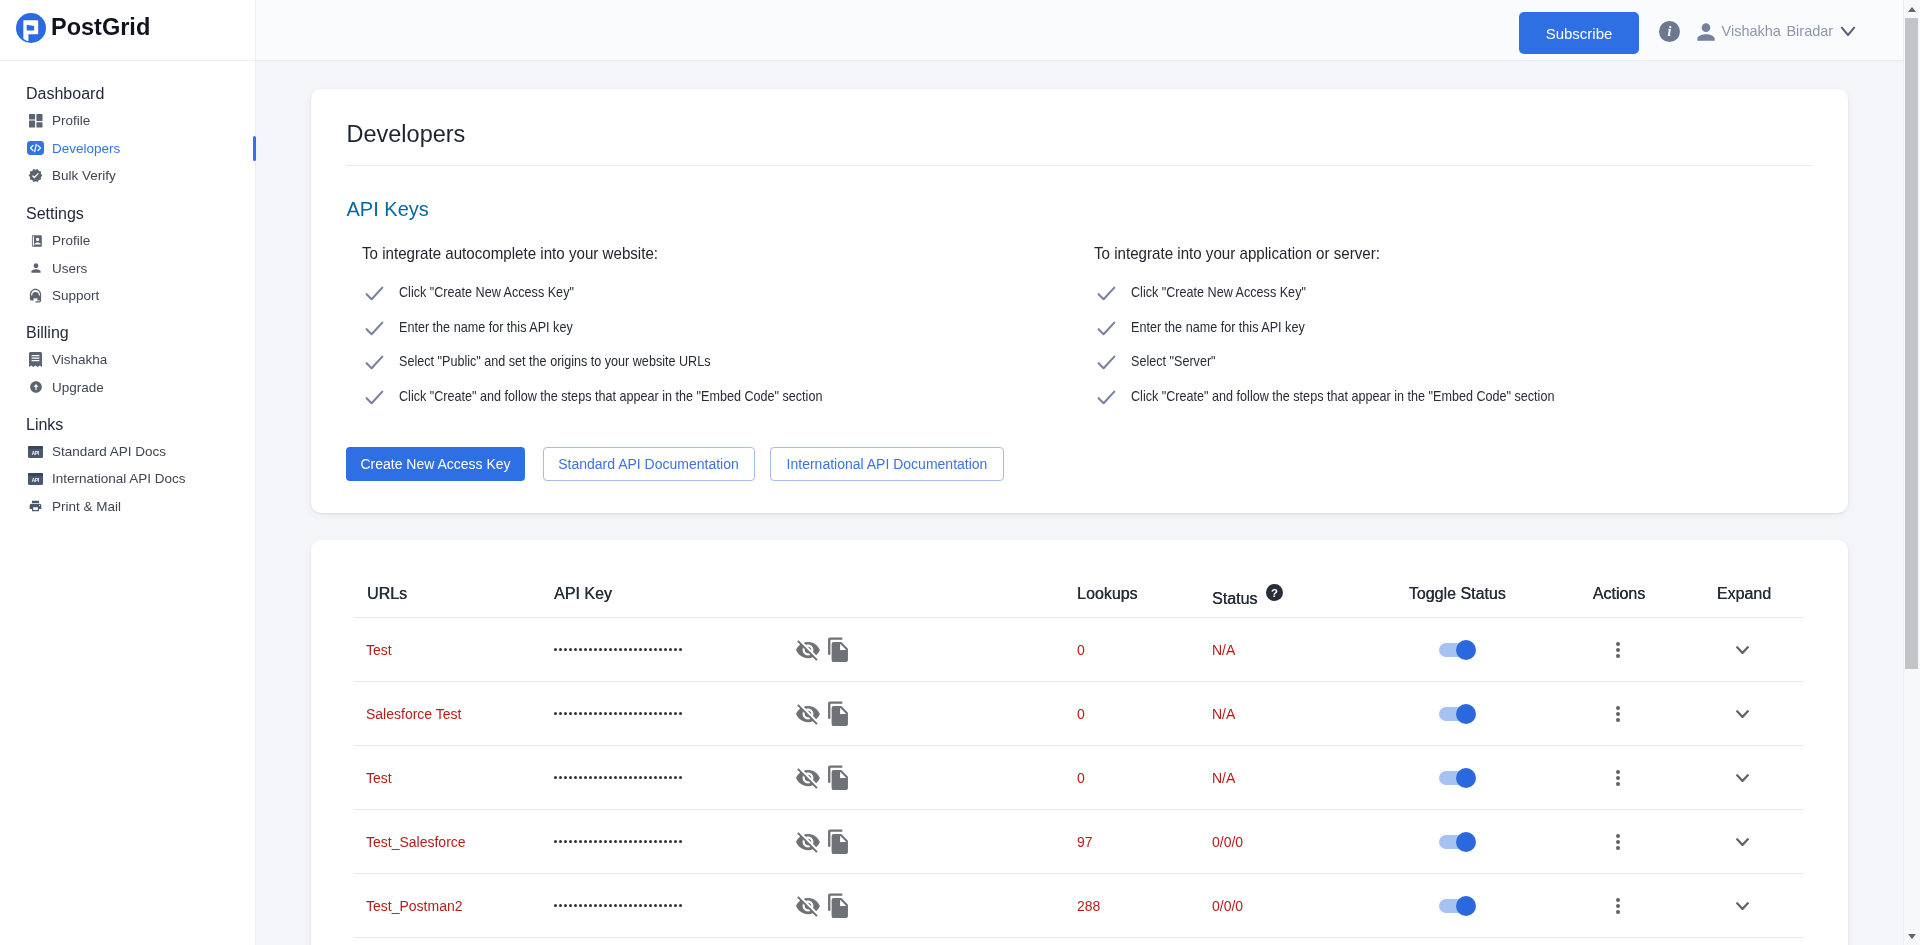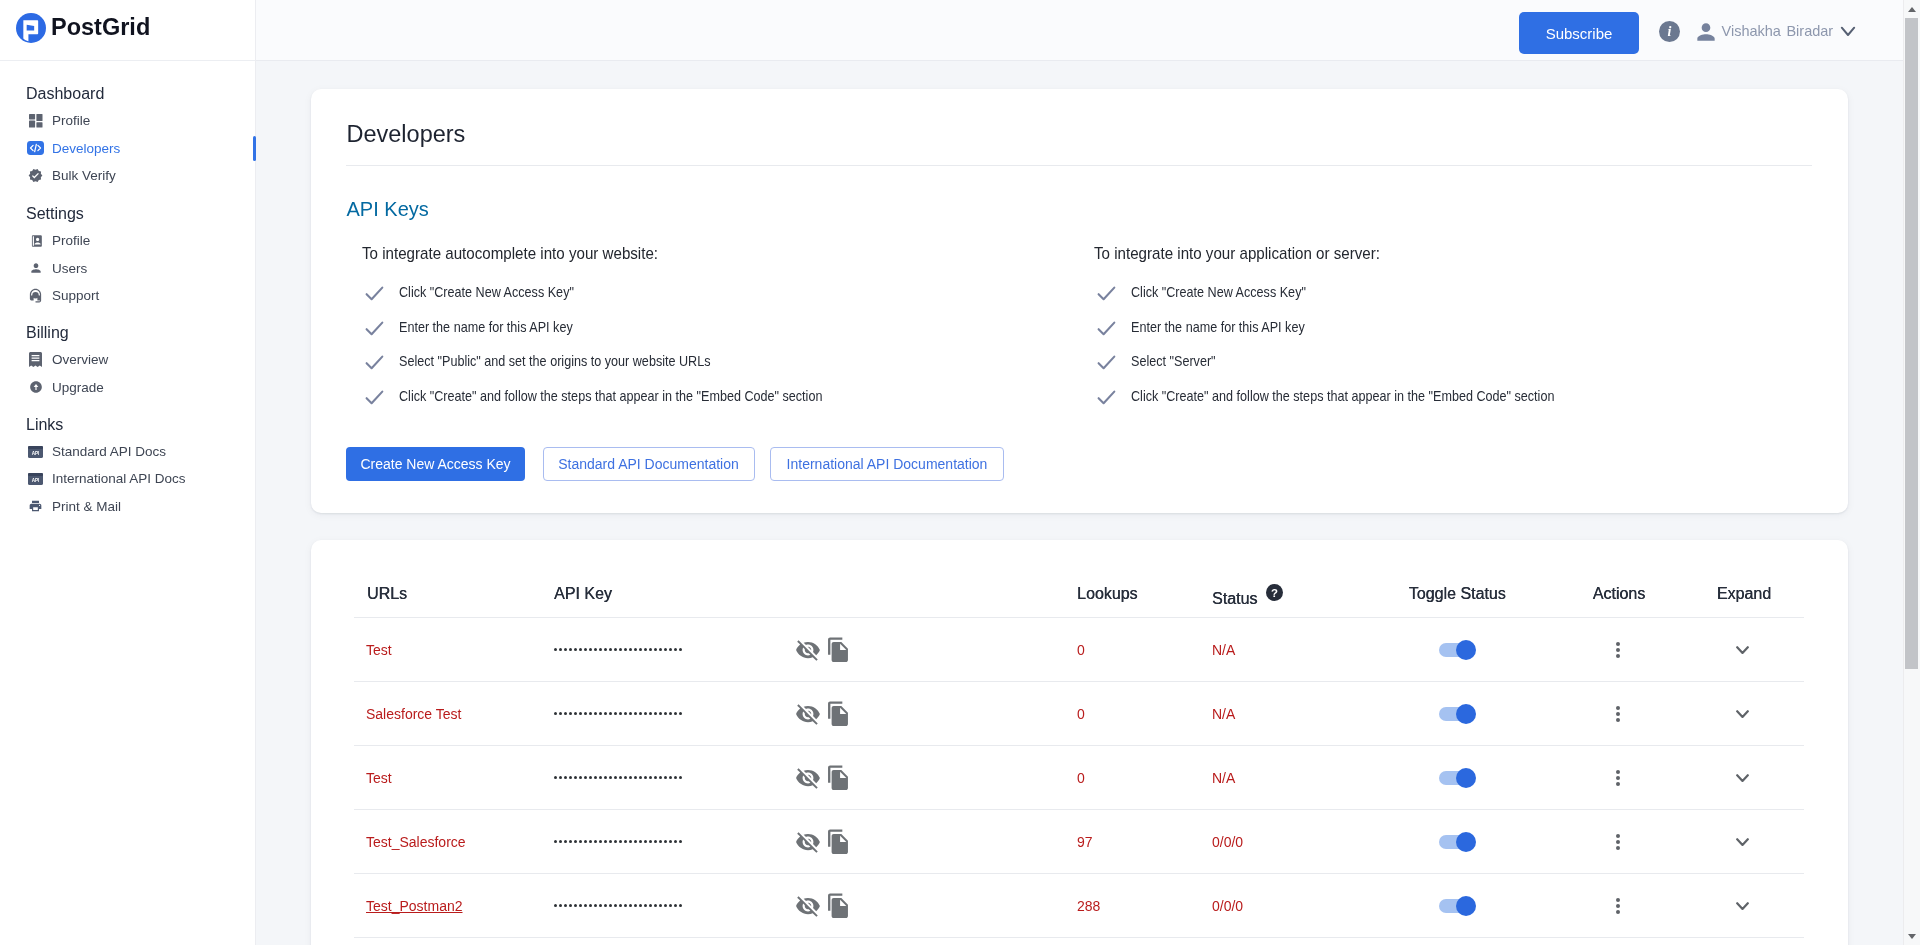--- a/index.html
+++ b/index.html
@@ -118,21 +118,21 @@
   </div>
 <div class="sitem" style="left:27px;top:349.5px;">
     <span class="ic">
       <svg width="13" height="15" viewBox="0 0 13 15">
         <path fill="#5d6370" d="M1.5 0h10c.8 0 1.5.7 1.5 1.5V15l-2.2-1.6L8.6 15l-2.1-1.6L4.4 15l-2.2-1.6L0 15V1.5C0 .7.7 0 1.5 0z"></path>
         <g stroke="#fff" stroke-width="1.1">
           <path d="M2.6 3.6h7.8M2.6 6.1h7.8M2.6 8.6h7.8"></path>
         </g>
       </svg>
     </span>
-    <span>Overview</span>
+    <span>Vishakha</span>
   </div>
 <div class="sitem" style="left:27px;top:377.4px;">
     <span class="ic">
       <svg width="14" height="14" viewBox="0 0 24 24" fill="#5d6370">
         <path d="M12 2C6.48 2 2 6.48 2 12s4.48 10 10 10 10-4.48 10-10S17.52 2 12 2zm1 15h-2v-5H8l4-5 4 5h-3v5z"></path>
       </svg>
     </span>
     <span>Upgrade</span>
   </div>
 <div class="sitem" style="left:27px;top:441.5px;">
@@ -445,21 +445,21 @@
     <i></i>
     <i></i>
     <i></i>
   </div>
 <div style="position:absolute;left:1735.9px;top:837.7px;">
     <svg width="13" height="9" viewBox="0 0 13 9" fill="none">
       <path d="M1.2 1.2 L6.5 6.9 L11.8 1.2" stroke="#5f6368" stroke-width="2.2" stroke-linecap="round" stroke-linejoin="round" fill="none"></path>
     </svg>
   </div>
 <div class="hline" style="left:354px;top:873.3px;width:1450px;"></div>
-<div class="cell" style="left:366px;top:896.5px;text-decoration:underline;">Test_Postman2</div>
+<div class="cell" style="left:366px;top:896.5px;">Test_Postman2</div>
 <div class="dotrow" style="left:554px;top:904.3px;">
     <i></i>
     <i></i>
     <i></i>
     <i></i>
     <i></i>
     <i></i>
     <i></i>
     <i></i>
     <i></i>

